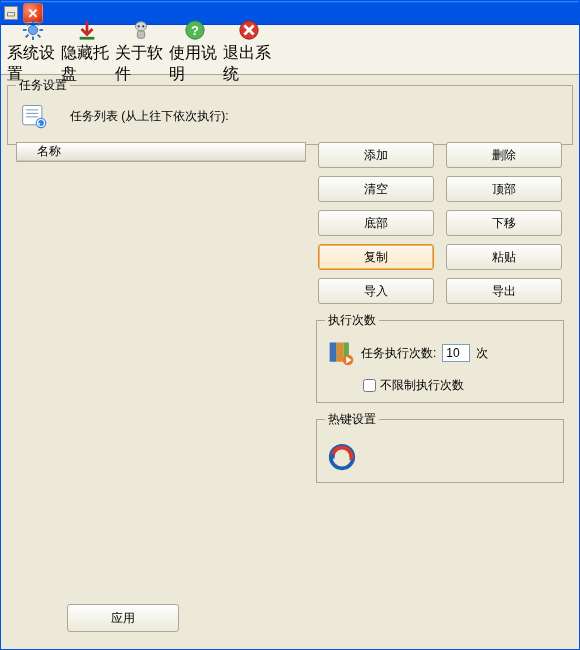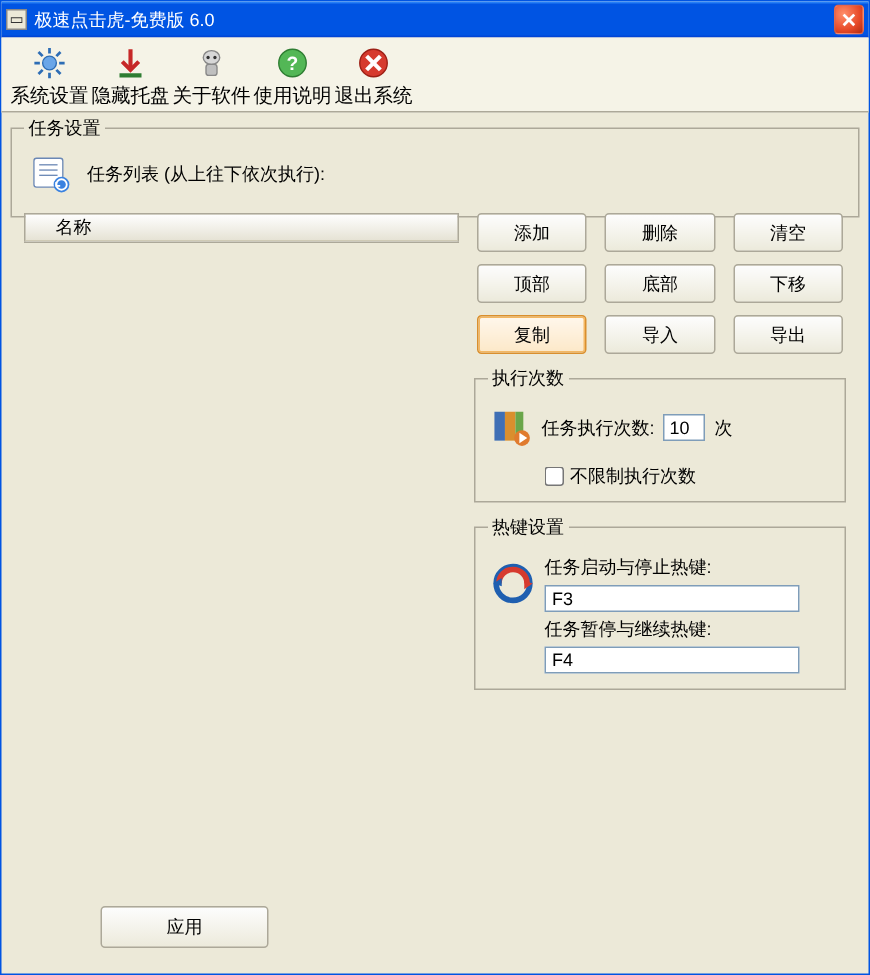--- a/index.html
+++ b/index.html
@@ -50,39 +50,39 @@
     gap:2px;
   }
   .toolbtn {
     width:52px;
     display:flex;flex-direction:column;align-items:center;justify-content:center;
     gap:2px;
     cursor:pointer;
     padding-top:2px;
   }
   .toolbtn .ticon { width:22px;height:22px; }
-  .toolbtn .tlabel { font-size:13px; color:#000; }
+  .toolbtn .tlabel { font-size:16px; color:#000; }
   .client {
     position:absolute;
     top:76px; left:6px; right:6px; bottom:6px;
   }
   fieldset.group {
     border:1px solid #aca899;
     background:#ece9d8;
     margin:0; padding:6px 8px 8px 8px;
     position:relative;
   }
   fieldset.group > legend {
     font-size:12px; color:#000; padding:0 3px;
   }
   .tasksettings {
     position:absolute; top:0; left:0; right:0; bottom:60px;
   }
   .tasklist-header {
-    display:flex; align-items:center; gap:10px;
+    display:flex; align-items:center; gap:22px;
     margin:2px 0 6px 4px;
   }
   .tasklist-header .hicon { width:28px;height:28px; }
   .main-row {
     display:flex; gap:10px;
     position:absolute; top:48px; left:8px; right:8px; bottom:8px;
   }
   .listbox-wrap { width:290px; display:flex; flex-direction:column; }
   .list-colhdr {
     background:linear-gradient(#fefefe,#e6e3d5);
@@ -100,21 +100,21 @@
     border-top:none;
     overflow:auto;
   }
   .rightcol {
     flex:1;
     display:flex;flex-direction:column;
     gap:8px;
   }
   .btn-grid {
     display:grid;
-    grid-template-columns:1fr 1fr 1fr;
+    grid-template-columns:1fr 1fr;
     gap:8px 12px;
     padding:0 2px;
   }
   button.xp {
     height:26px;
     background:linear-gradient(#fdfdfd,#eceadb);
     border:1px solid #aca899;
     border-radius:3px;
     font-size:12px;
     cursor:pointer;
@@ -151,21 +151,20 @@
   .footer button.xp { width:112px;height:28px; }
   svg { display:block; }
 </style>
 </head>
 <body>
 
 <div class="window">
 
   <div class="titlebar">
     <div class="titlebar-icon">▭</div>
-    <div class="titlebar-title">极速点击虎-免费版 6.0</div>
     <div class="titlebar-close">✕</div>
   </div>
 
   <div class="toolbar">
     <div class="toolbtn">
       <span class="ticon">
         <svg viewBox="0 0 24 24" width="22" height="22">
             <circle cx="12" cy="12" r="5" fill="#6aa6e8" stroke="#2d6db5"></circle>
             <g stroke="#2d6db5" stroke-width="2">
               <line x1="12" y1="1" x2="12" y2="5"></line>
@@ -254,20 +253,21 @@
 
         <div class="rightcol">
           <div class="btn-grid">
             <button class="xp">添加</button>
             <button class="xp">删除</button>
             <button class="xp">清空</button>
             <button class="xp">顶部</button>
             <button class="xp">底部</button>
             <button class="xp">下移</button>
             <button class="xp highlight">复制</button>
+            <button class="xp">粘贴</button>
             <button class="xp">导入</button>
             <button class="xp">导出</button>
           </div>
 
           <fieldset class="group subgroup-exec">
             <legend>执行次数</legend>
             <div class="exec-row">
               <span class="exec-icon">
                 <svg viewBox="0 0 32 32" width="28" height="28">
                     <rect x="3" y="4" width="8" height="22" fill="#3f6fb5"></rect>
@@ -291,26 +291,20 @@
             <legend>热键设置</legend>
             <div class="hotkey-row">
               <span class="hotkey-icon">
                 <svg viewBox="0 0 32 32" width="30" height="30">
                     <circle cx="16" cy="16" r="12" fill="none" stroke="#1f5fb0" stroke-width="4"></circle>
                     <path d="M6 16 a10 10 0 0 1 20 0" fill="none" stroke="#d63a2e" stroke-width="4"></path>
                     <polygon points="24,14 30,16 24,20" fill="#d63a2e"></polygon>
                     <polygon points="8,18 2,16 8,12" fill="#1f5fb0"></polygon>
                   </svg>
               </span>
-              <div class="hotkey-fields">
-                <label>任务启动与停止热键:</label>
-                <input class="hk" value="F3" style="">
-                <label>任务暂停与继续热键:</label>
-                <input class="hk" value="F4" style="">
-              </div>
             </div>
           </fieldset>
 
         </div>
       </div>
     </fieldset>
 
     <div class="footer">
       <button class="xp">应用</button>
     </div>

